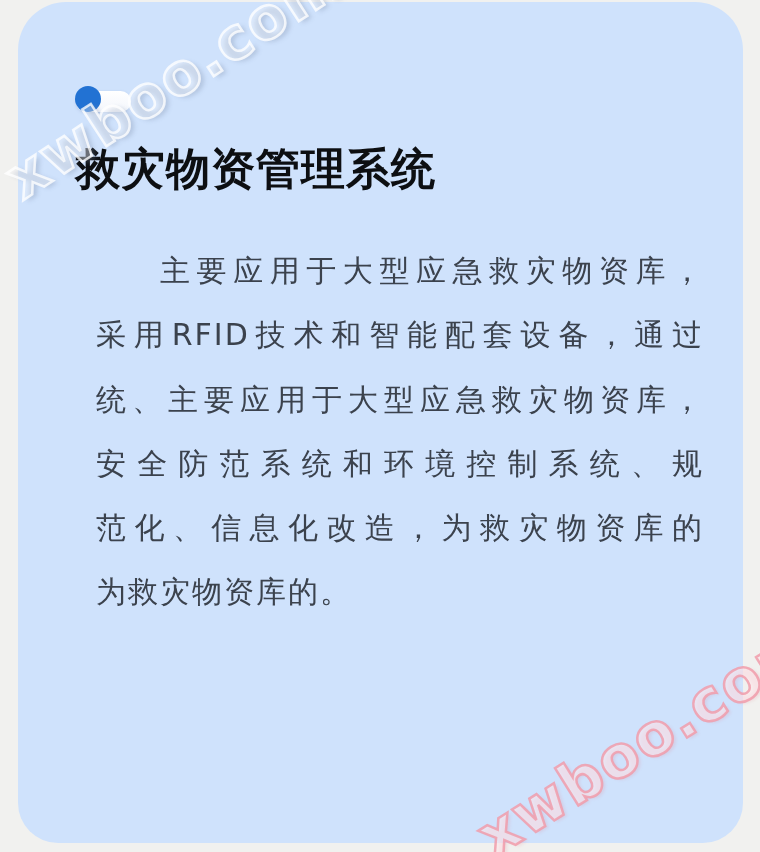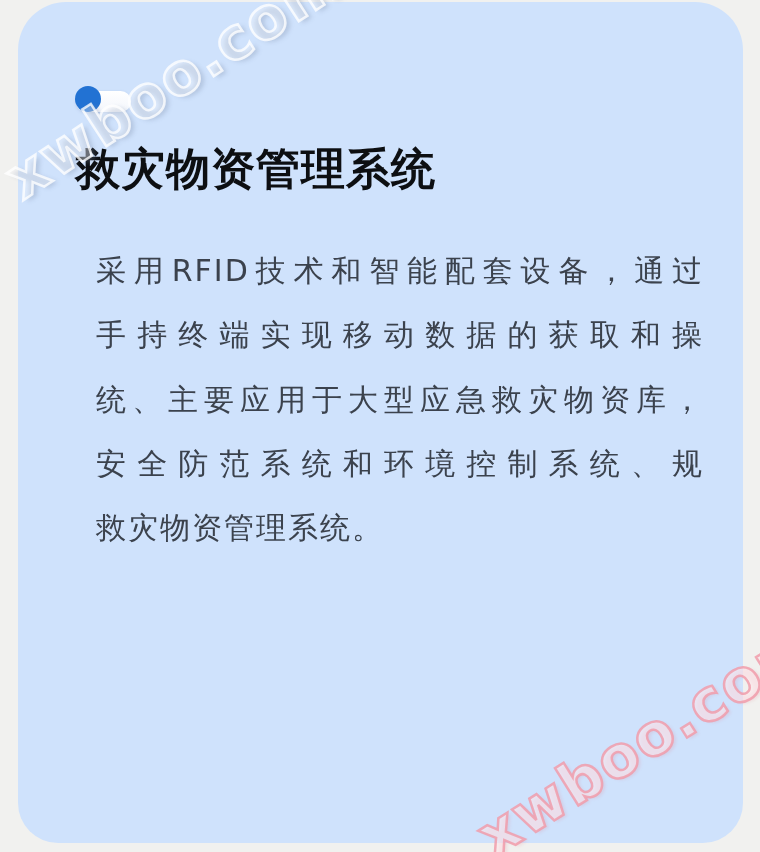--- a/index.html
+++ b/index.html
@@ -99,25 +99,26 @@
 
   <div class="card">
 
     <div class="toggle-track">
       <div class="toggle-knob"></div>
     </div>
 
     <h1 class="title">救灾物资管理系统</h1>
 
     <div class="article">
+        <div class="line first">主要应用于大型应急救灾物资库，</div>
         <div class="line">采用RFID技术和智能配套设备，通过</div>
-        <div class="line">手持终端实现移动数据的获取和操</div>
         <div class="line">统、主要应用于大型应急救灾物资库，</div>
         <div class="line">安全防范系统和环境控制系统、规</div>
-        <div class="line last">救灾物资管理系统。</div>
+        <div class="line">范化、信息化改造，为救灾物资库的</div>
+        <div class="line last">为救灾物资库的。</div>
       </div>
 
   </div>
 
   <div class="wm wm-top">xwboo.com</div>
 
   <div class="wm wm-bottom">xwboo.com</div>
 
 </div>
 

